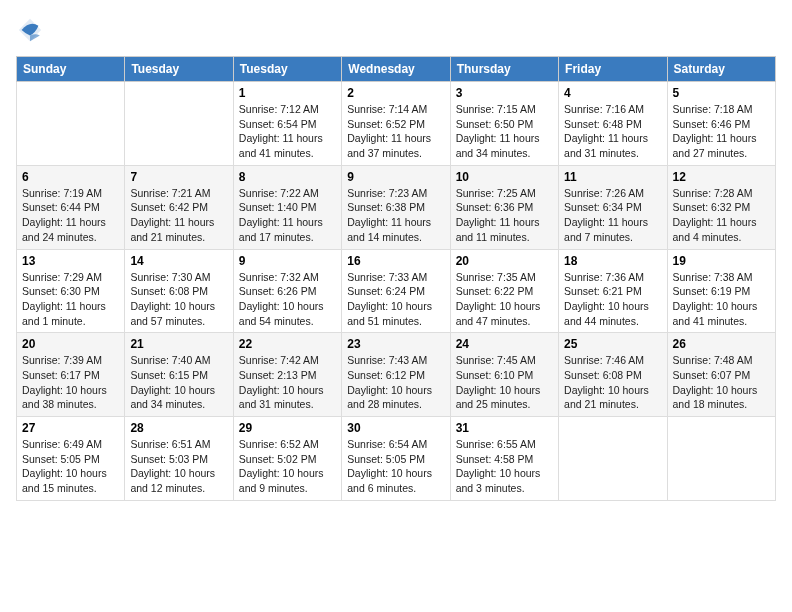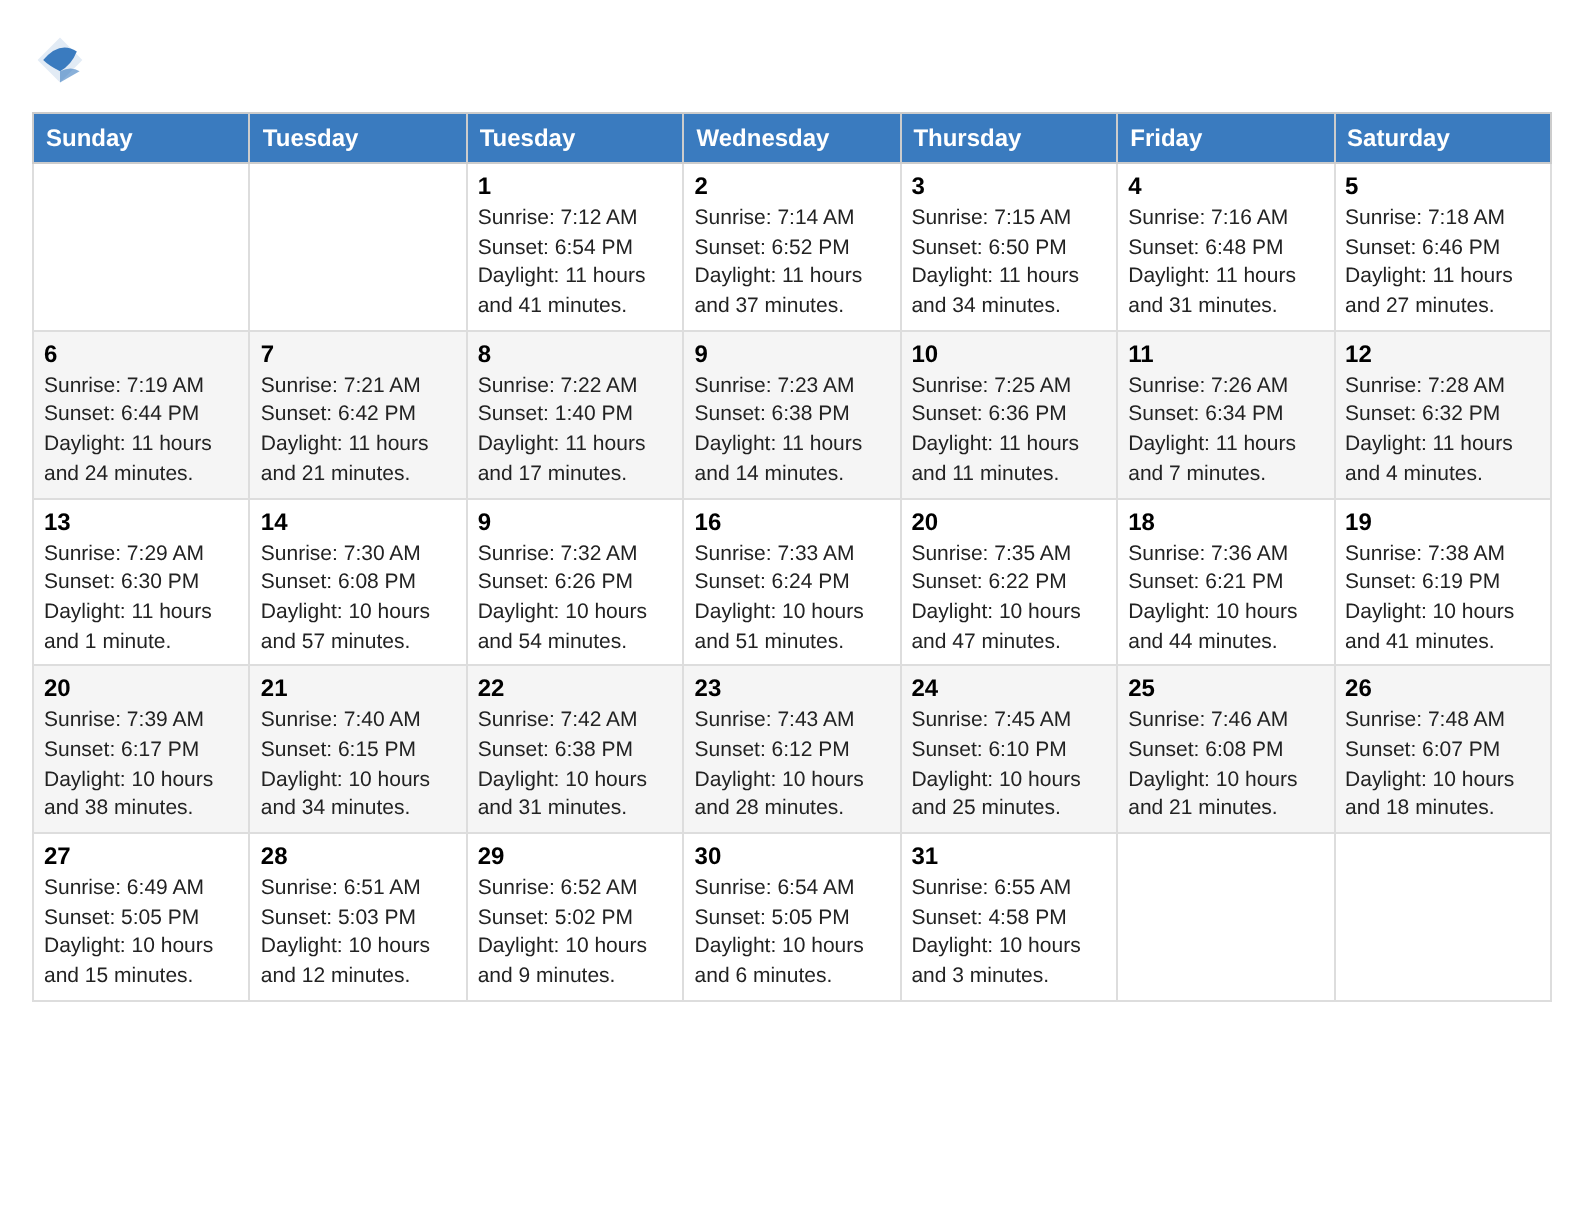--- a/index.html
+++ b/index.html
@@ -251,21 +251,21 @@
         </td>
         <td>
           <span class="day-number">21</span>
           <div class="day-info">Sunrise: 7:40 AM
 Sunset: 6:15 PM
 Daylight: 10 hours and 34 minutes.</div>
         </td>
         <td>
           <span class="day-number">22</span>
           <div class="day-info">Sunrise: 7:42 AM
-Sunset: 6:38 PM
+Sunset: 2:13 PM
 Daylight: 10 hours and 31 minutes.</div>
         </td>
         <td>
           <span class="day-number">23</span>
           <div class="day-info">Sunrise: 7:43 AM
 Sunset: 6:12 PM
 Daylight: 10 hours and 28 minutes.</div>
         </td>
         <td>
           <span class="day-number">24</span>

